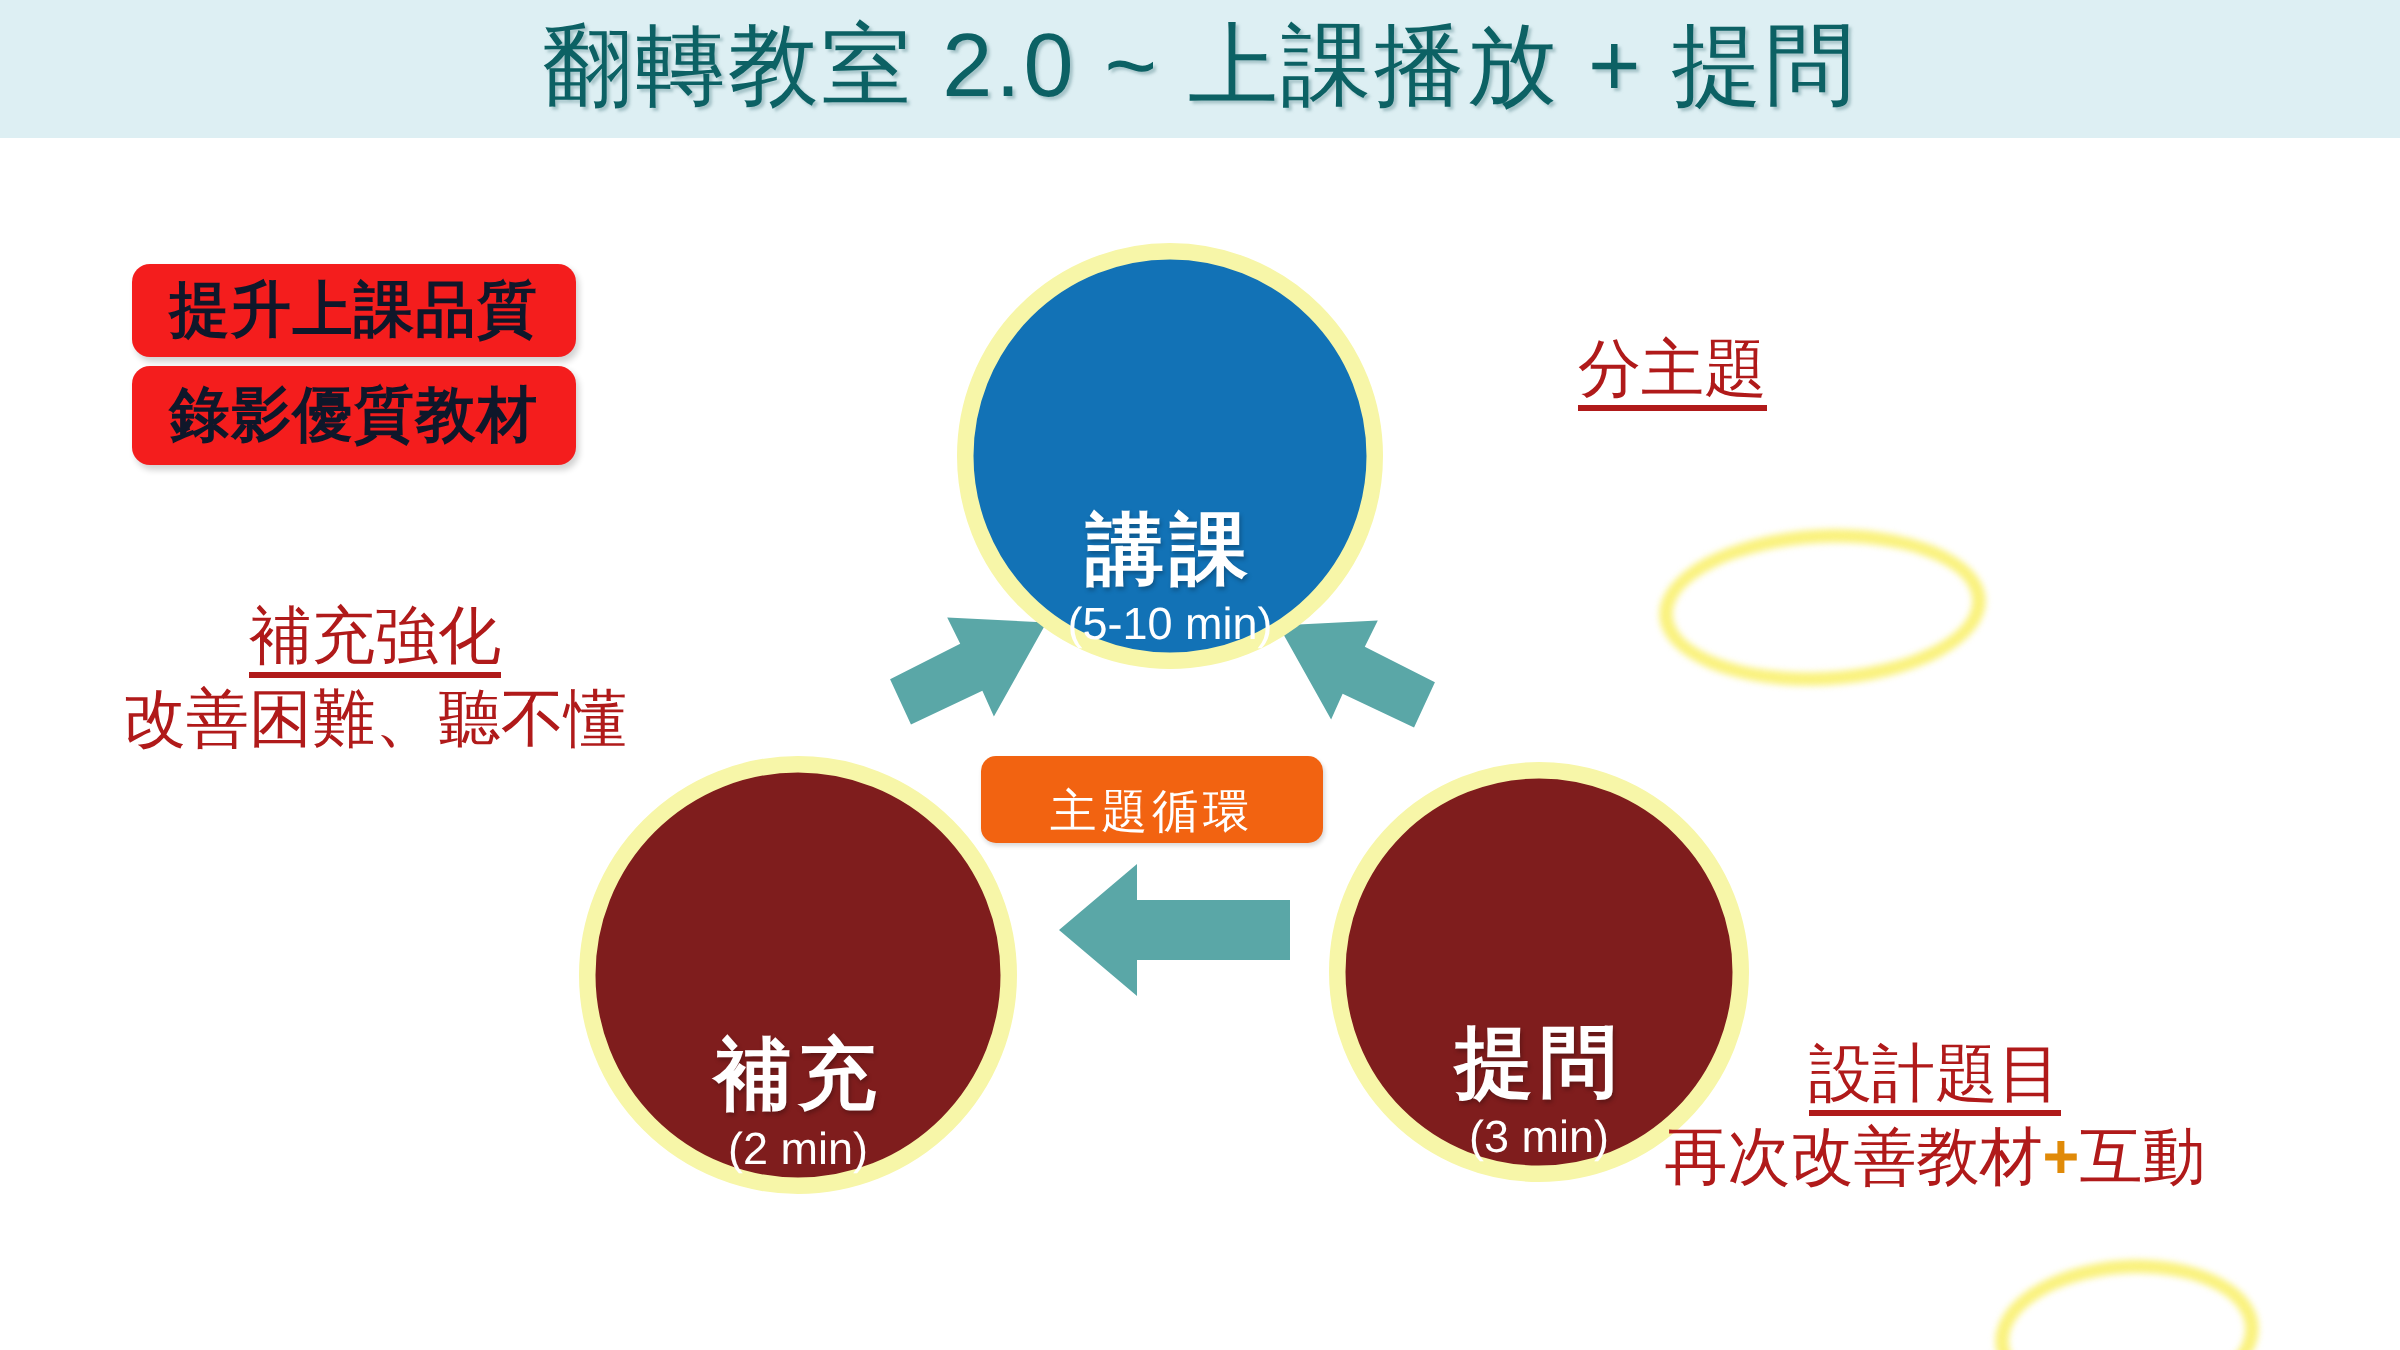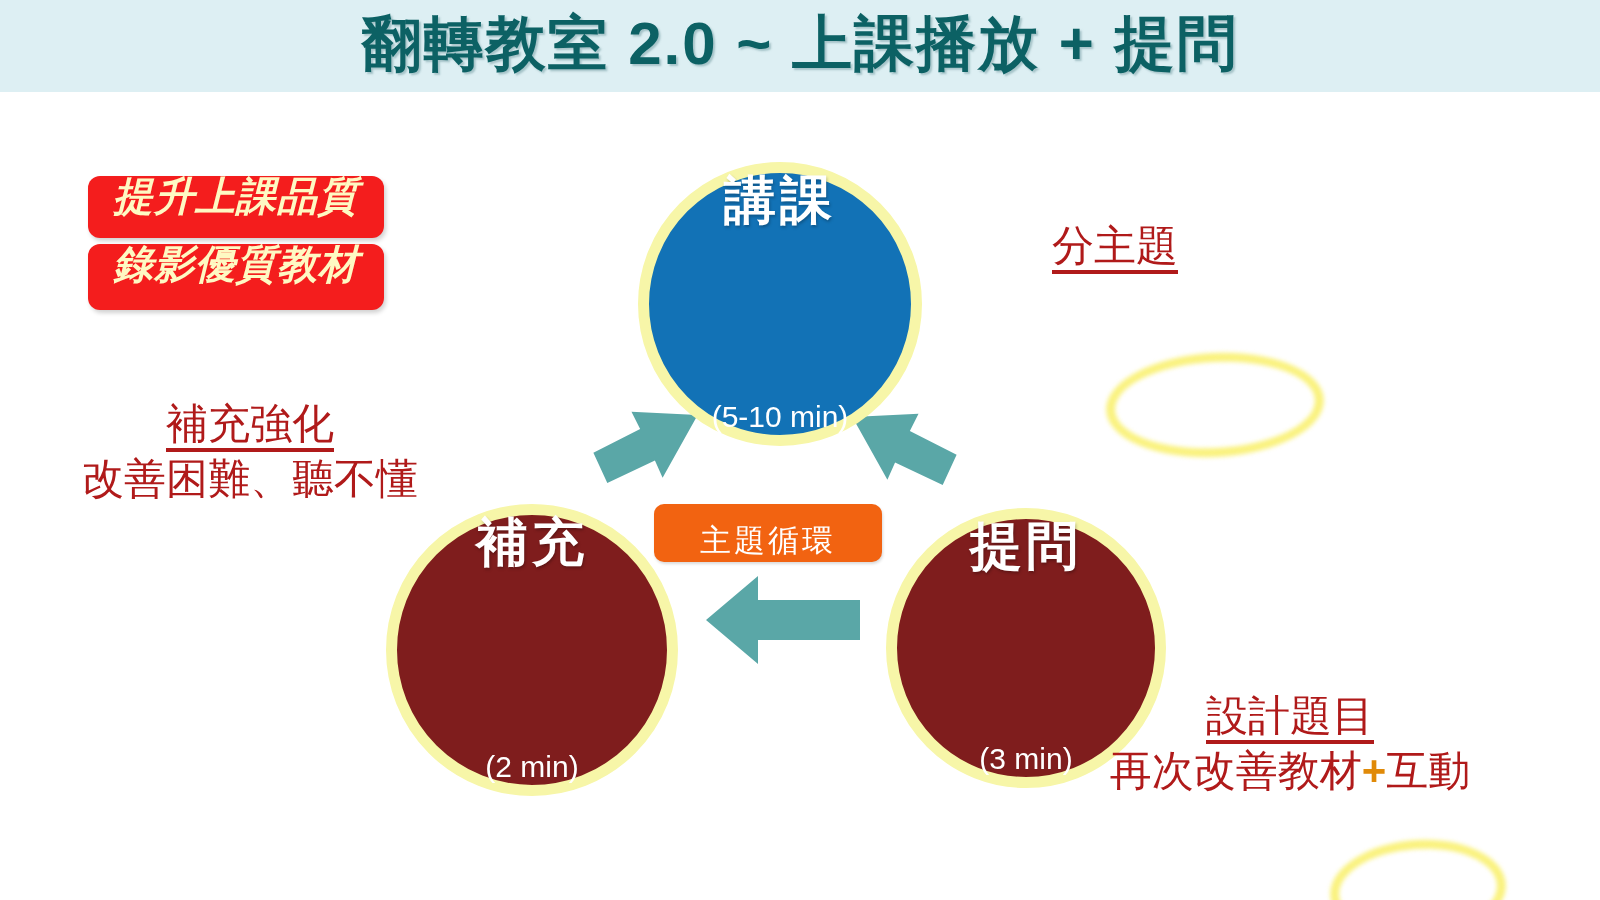--- a/index.html
+++ b/index.html
@@ -28,63 +28,63 @@
   }
   .header-title {
     position: absolute;
     left: 0;
     top: 0;
     width: 1600px;
     height: 92px;
     line-height: 88px;
     text-align: center;
     font-size: 60px;
-    font-weight: bold;
+    font-weight: normal;
     color: #0c6164;
     letter-spacing: 2px;
     white-space: nowrap;
     text-shadow: 2px 2px 2px rgba(120,160,165,0.55);
   }
 
   
   .stage {
     position: absolute;
     left: 0;
     top: 92px;
     width: 1600px;
     height: 808px;
   }
 
   
   .red-pill {
     position: absolute;
     background: #f41d1d;
     border-radius: 12px;
-    color: #fef9c3;
+    color: #0f172a;
     font-size: 40px;
     font-weight: bold;
     text-align: center;
     line-height: 1;
     display: flex;
+    align-items: center;
     justify-content: center;
     letter-spacing: 1px;
     box-shadow: 2px 3px 4px rgba(0,0,0,0.18);
-    font-style: italic;
   }
   #pill-quality { left: 88px;  top: 84px;  width: 296px; height: 62px; }
   #pill-video   { left: 88px;  top: 152px; width: 296px; height: 66px; }
 
   
   .cycle-circle {
     position: absolute;
     border-radius: 50%;
     display: flex;
     flex-direction: column;
     align-items: center;
-    justify-content: space-between;
+    justify-content: flex-end;
     color: #ffffff;
     box-sizing: border-box;
     text-align: center;
   }
   .cycle-circle .c-title {
     font-size: 52px;
     font-weight: bold;
     line-height: 1.05;
     letter-spacing: 4px;
     text-shadow: 1px 2px 3px rgba(0,0,0,0.25);

